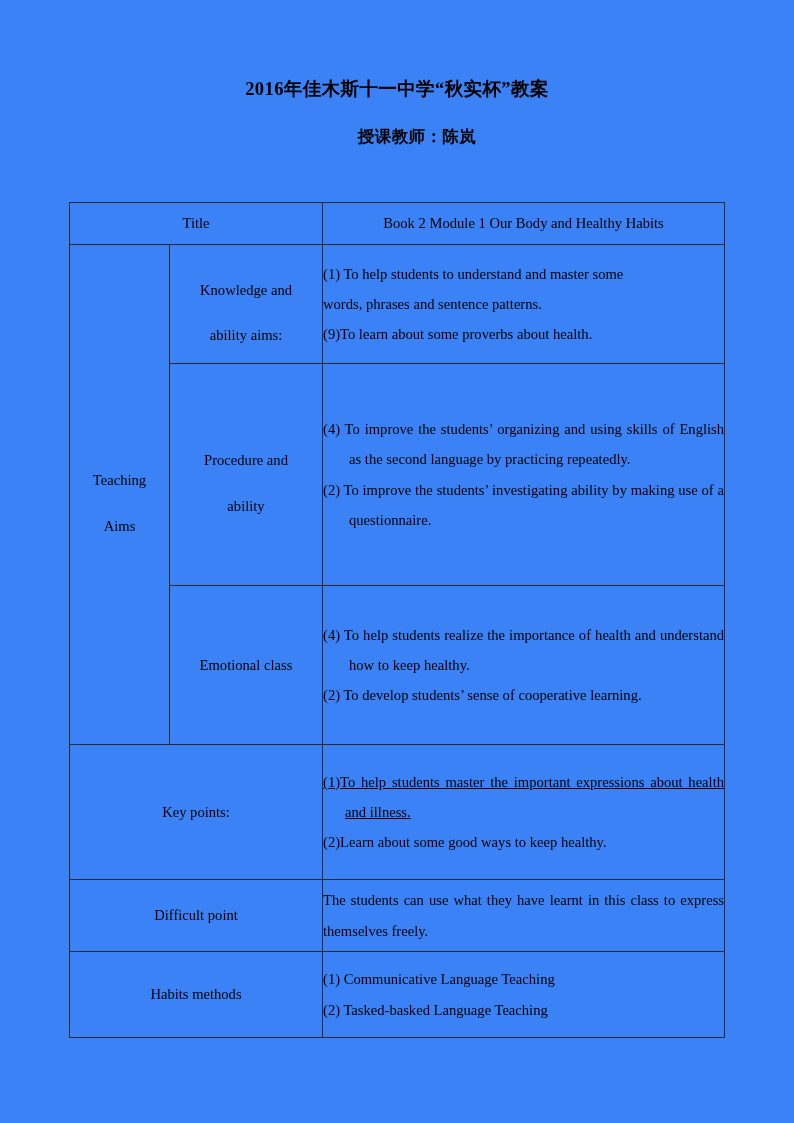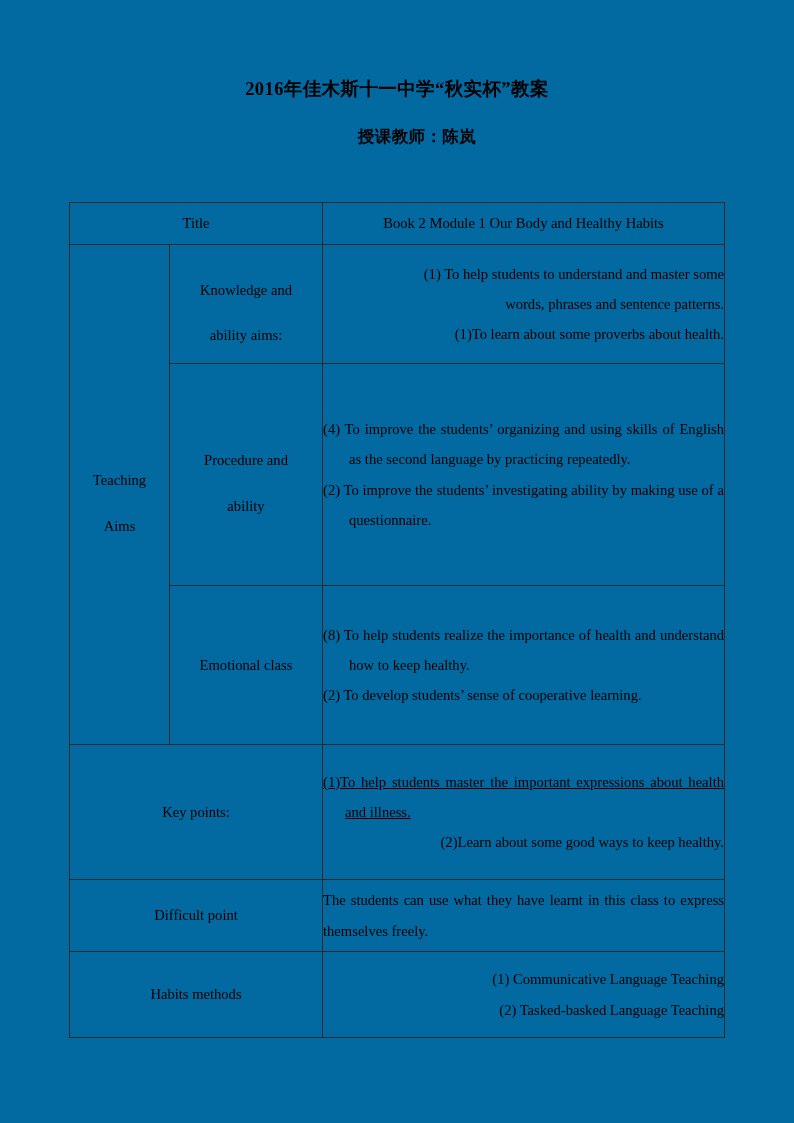--- a/index.html
+++ b/index.html
@@ -13,21 +13,21 @@
     position: relative;
     font-family: "Liberation Serif", "DejaVu Serif", serif;
     color: #000000;
     overflow: hidden;
   }
   .page {
     position: absolute;
     left: 0; top: 0;
     width: 794px;
     height: 1123px;
-    background: #0369a1;
+    background: #3b82f6;
   }
 
   
   .doc-title {
     position: absolute;
     left: 0;
     top: 79px;
     width: 794px;
     text-align: center;
     font-size: 18.5px;
@@ -97,21 +97,21 @@
     text-indent: -26px;
   }
   .just-hang-sm {
     text-align: justify;
     text-align-last: left;
     padding-left: 22px;
     text-indent: -22px;
     text-decoration: underline;
   }
   .plain {
-    text-align: right;
+    text-align: left;
   }
   .just-plain {
     text-align: justify;
     text-align-last: left;
   }
 
   
   .r-title   { height: 42px; }
   .r-know    { height: 119px; }
   .r-proc    { height: 222px; }
@@ -147,39 +147,39 @@
           <span class="lbl-line">Teaching</span>
           <span class="lbl-line">Aims</span>
         </td>
         <td class="label-cell">
           <span class="lbl-line">Knowledge and</span>
           <span class="lbl-line">ability aims:</span>
         </td>
         <td class="body-cell">
           <p class="plain">(1) To help students to understand and master some</p>
           <p class="plain">words, phrases and sentence patterns.</p>
-          <p class="plain">(1)To learn about some proverbs about health.</p>
+          <p class="plain">(9)To learn about some proverbs about health.</p>
         </td>
       </tr>
 
       <tr class="r-proc">
         <td class="label-cell">
           <span class="lbl-line">Procedure and</span>
           <span class="lbl-line">ability</span>
         </td>
         <td class="body-cell">
           <p class="just-hang">(4) To improve the students’ organizing and using skills of English as the second language by practicing repeatedly.</p>
           <p class="just-hang">(2) To improve the students’ investigating ability by making use of a questionnaire.</p>
         </td>
       </tr>
 
       <tr class="r-emo">
         <td class="label-cell">Emotional class</td>
         <td class="body-cell">
-          <p class="just-hang">(8) To help students realize the importance of health and understand how to keep healthy.</p>
+          <p class="just-hang">(4) To help students realize the importance of health and understand how to keep healthy.</p>
           <p class="just-hang">(2) To develop students’ sense of cooperative learning.</p>
         </td>
       </tr>
 
       <tr class="r-key">
         <td class="label-cell" colspan="2">Key points:</td>
         <td class="body-cell">
           <p class="just-hang-sm">(1)To help students master the important expressions about health and illness.</p>
           <p class="plain">(2)Learn about some good ways to keep healthy.</p>
         </td>

